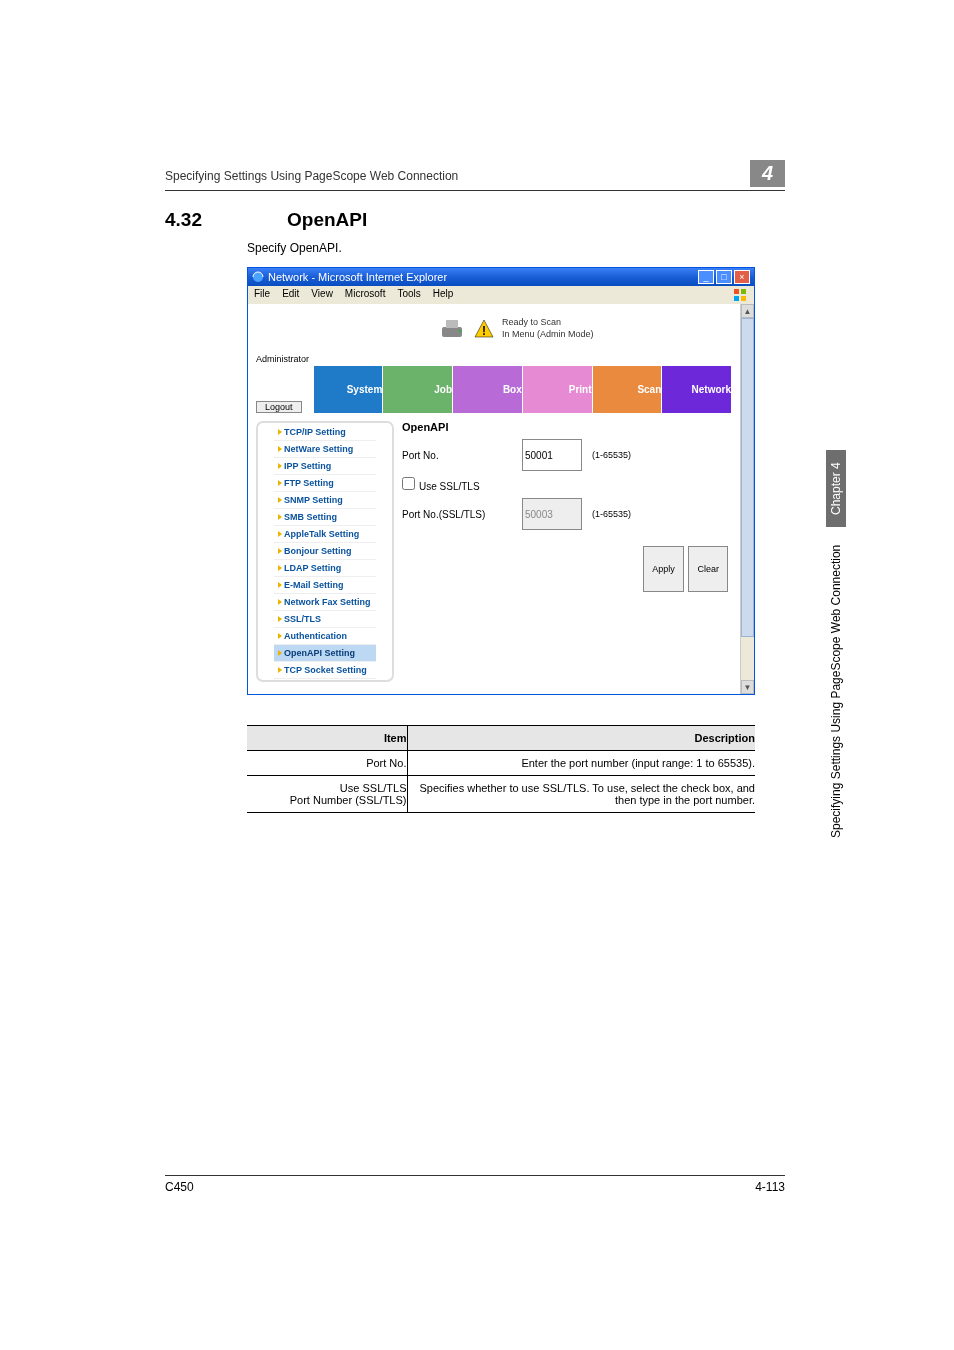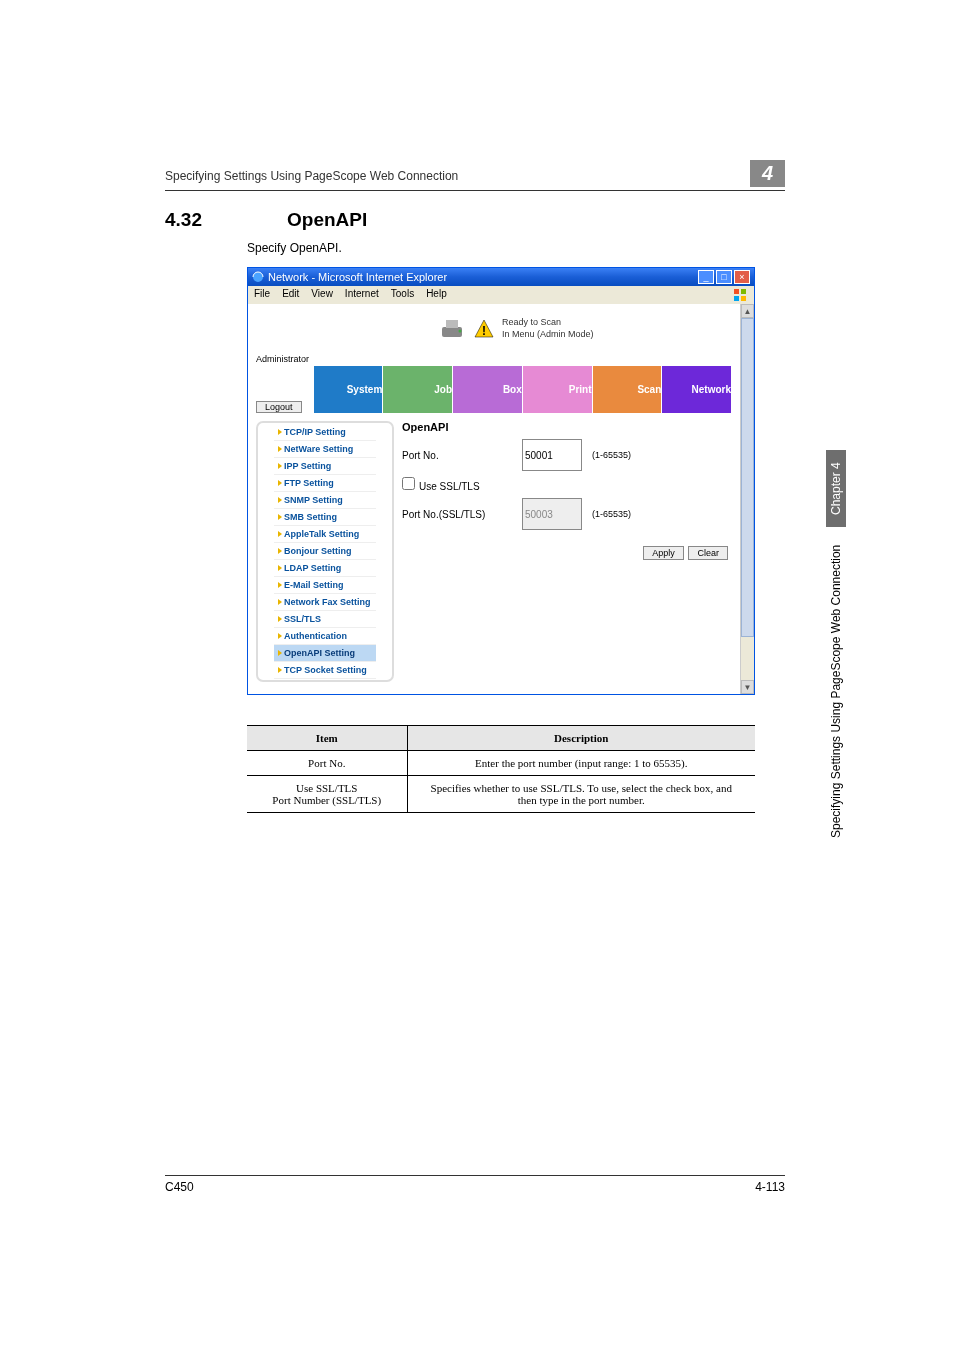--- a/index.html
+++ b/index.html
@@ -213,21 +213,21 @@
   .form-input.disabled { background: #eee; color: #888; }
   .form-range { font-size: 9px; }
   .ck { margin-right: 4px; }
   .btn-row {
     margin-top: 16px;
     text-align: right;
     padding-right: 4px;
   }
   .small-btn {
     font-size: 9px;
-    padding: 1px 8px;
+    padding: 17px 8px;
     border: 1px solid #888;
     background: #eee;
     margin-left: 2px;
   }
   .scrollbar-v {
     position: absolute;
     right: 0;
     top: 0;
     bottom: 0;
     width: 14px;
@@ -254,24 +254,23 @@
   .def-table {
     margin-left: 82px;
     margin-top: 30px;
     border-collapse: collapse;
     width: 508px;
     font-size: 11px;
   }
   .def-table th, .def-table td {
     border-top: 0.5px solid #000;
     border-bottom: 0.5px solid #000;
-    padding: 6px 20px;
-    text-align: center;
+    padding: 6px 0;
+    text-align: right;
     vertical-align: top;
-    font-family: Liberation Serif, serif;
   }
   .def-table th {
     background: #e6e6e6;
     font-weight: bold;
   }
   .def-table th:first-child, .def-table td:first-child {
     width: 160px;
     border-right: 0.5px solid #000;
   }
   
@@ -333,21 +332,21 @@
       <span class="ie-winbtns">
         <span class="ie-winbtn">_</span>
         <span class="ie-winbtn">□</span>
         <span class="ie-winbtn close">×</span>
       </span>
     </div>
     <div class="ie-menubar">
       <span>File</span>
       <span>Edit</span>
       <span>View</span>
-      <span>Internet</span>
+      <span>Microsoft</span>
       <span>Tools</span>
       <span>Help</span>
       <span class="ie-menu-right">
         <svg width="14" height="14" viewBox="0 0 14 14">
             <rect x="1" y="1" width="5" height="5" fill="#f25022"></rect>
             <rect x="8" y="1" width="5" height="5" fill="#7fba00"></rect>
             <rect x="1" y="8" width="5" height="5" fill="#00a4ef"></rect>
             <rect x="8" y="8" width="5" height="5" fill="#ffb900"></rect>
           </svg>
       </span>

